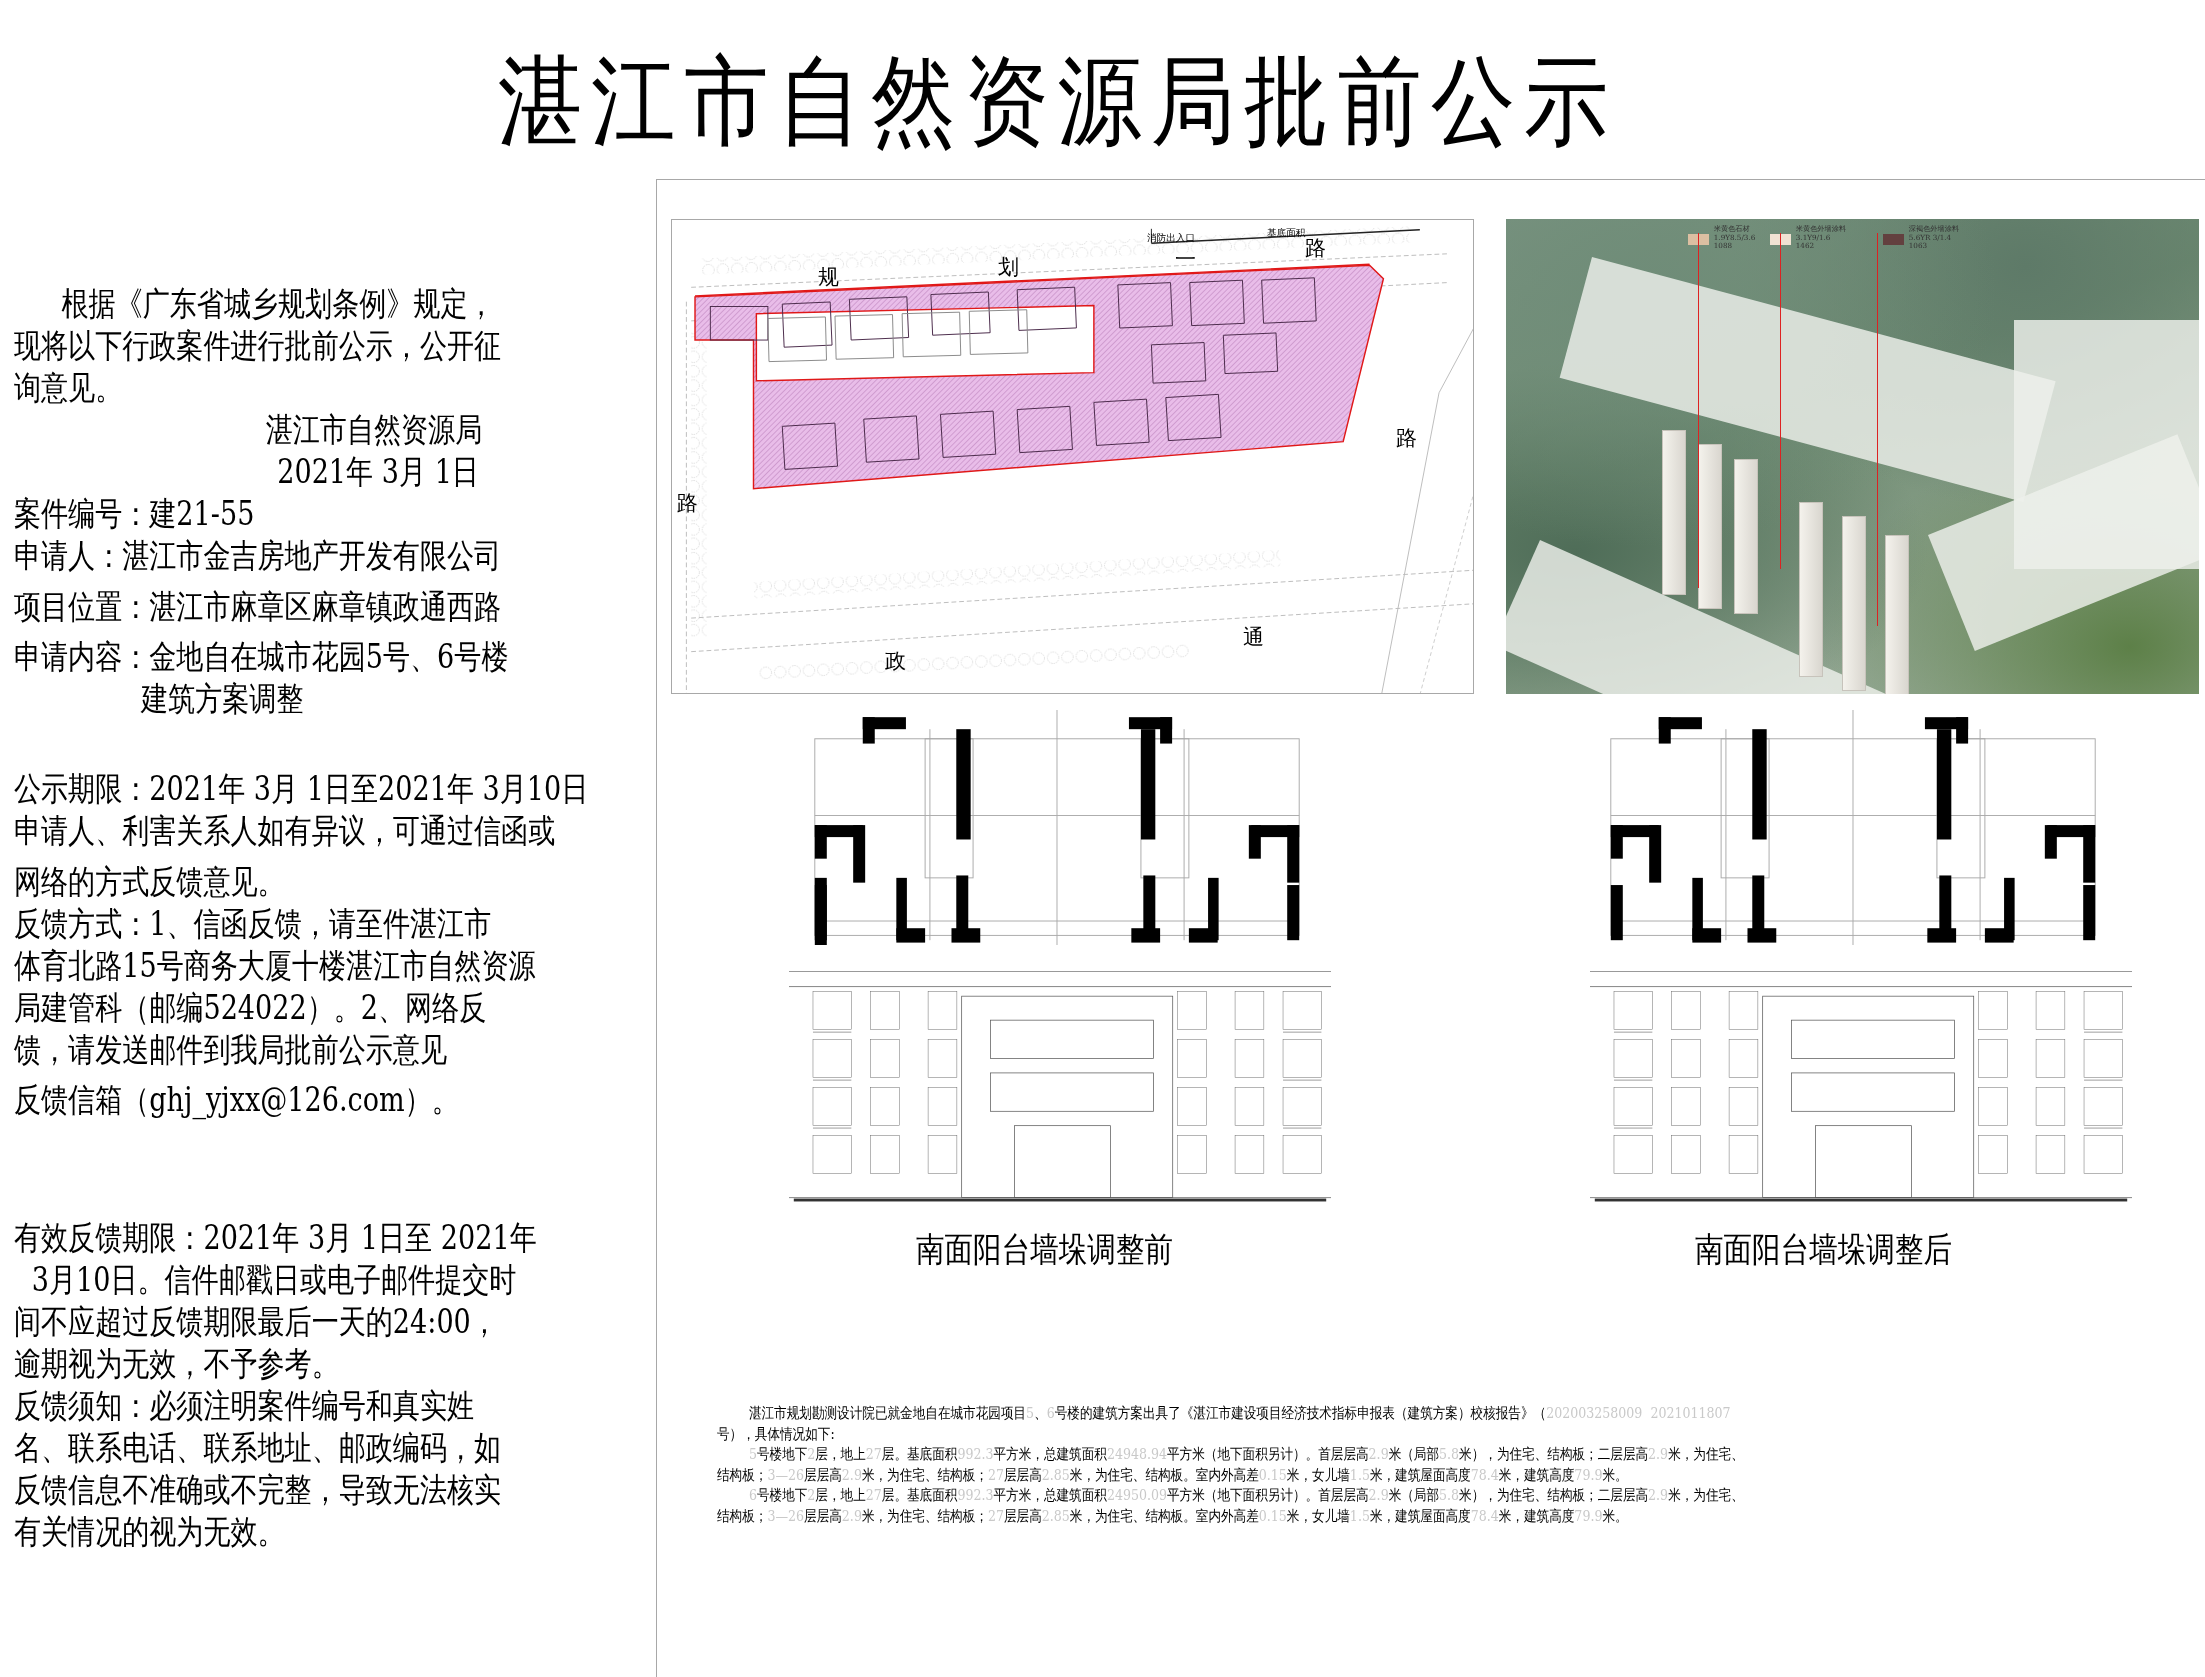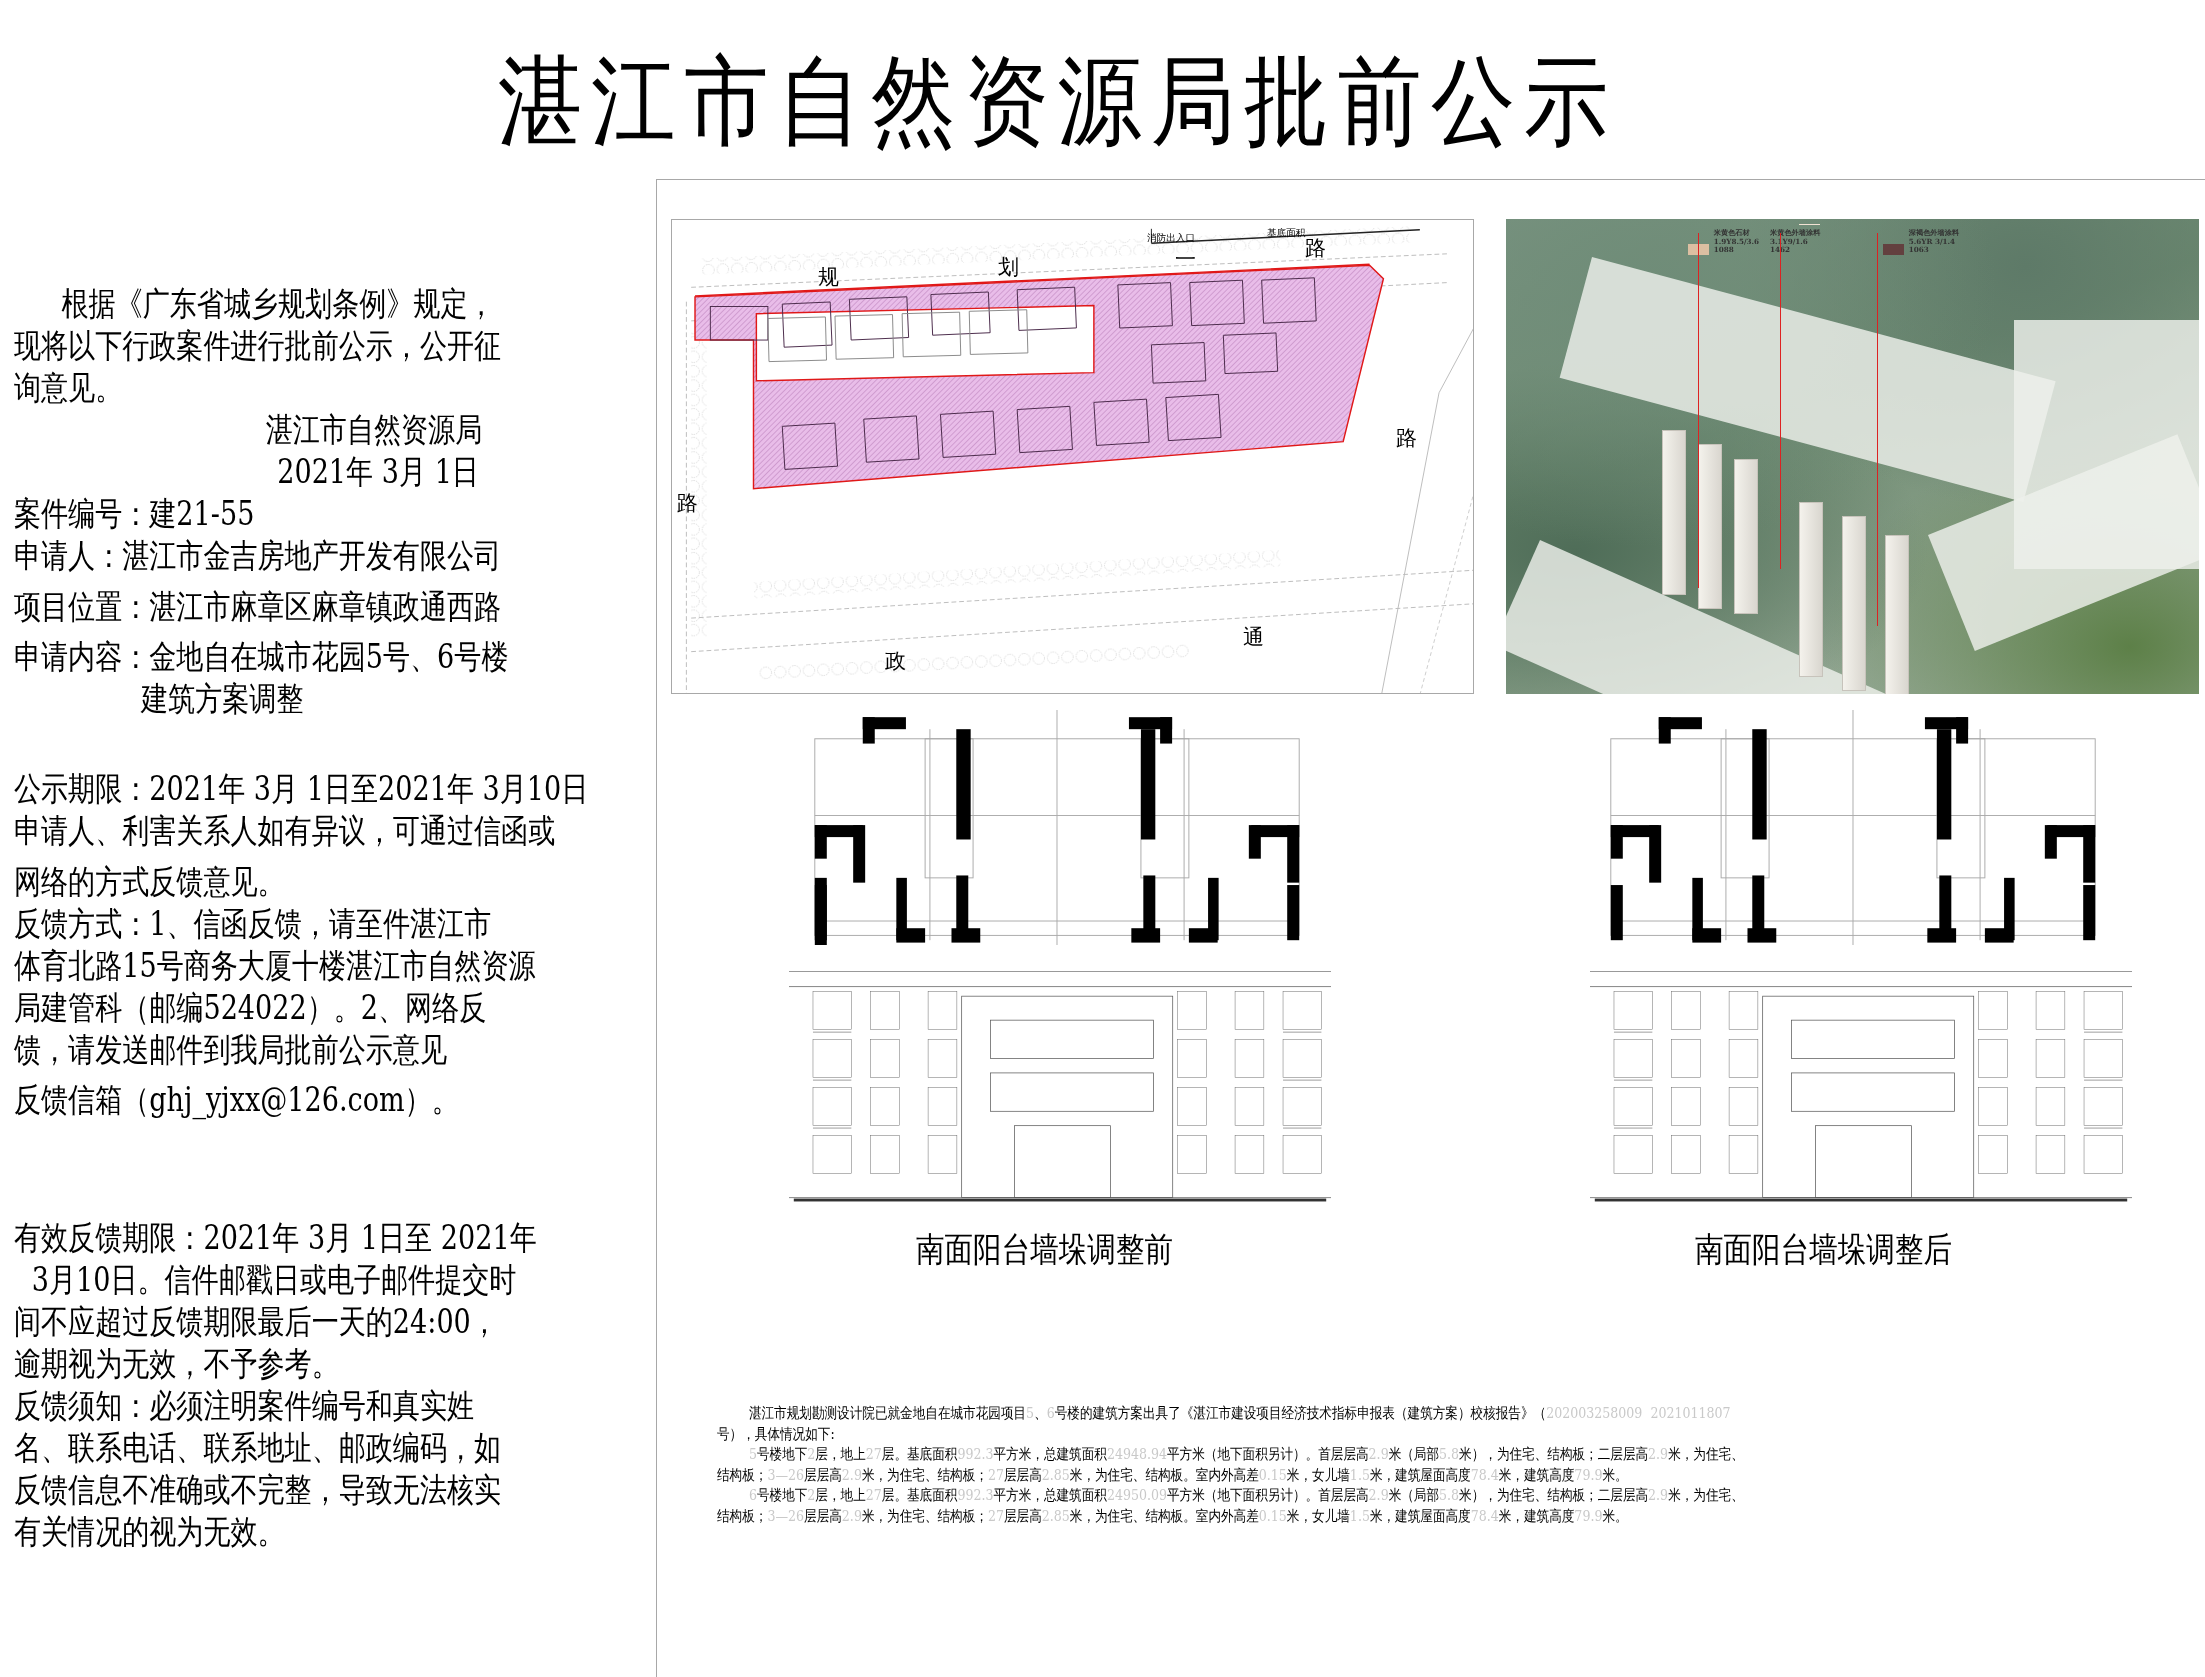--- a/index.html
+++ b/index.html
@@ -34,21 +34,21 @@
   
   .aerial { left:1506px; top:219px; width:693px; height:475px; overflow:hidden;
             background:
               radial-gradient(ellipse at 20% 15%, #6f8c78 0%, transparent 45%),
               radial-gradient(ellipse at 75% 10%, #5e7a68 0%, transparent 40%),
               radial-gradient(ellipse at 10% 70%, #4f6d58 0%, transparent 40%),
               radial-gradient(ellipse at 90% 90%, #5d8048 0%, transparent 35%),
               linear-gradient(160deg, #7c9583 0%, #6d8a70 40%, #8aa08a 70%, #a6b6a8 100%); }
   .aerial .mask { position:absolute; background:rgba(238,240,236,0.82); }
   .aerial .tower { position:absolute; width:22px; background:linear-gradient(90deg,#f4f2ec,#d9d6cf); border:0.5px solid #c7c3bb; }
-  .legend { position:absolute; top:1.9px; height:34px; display:flex; align-items:flex-end; gap:4.8px;font-weight:bold; }
+  .legend { position:absolute; top:1.9px; height:34px; display:flex; align-items:center; gap:4.8px; }
   .legend .sw { width:21px; height:10.5px; margin-top:2.9px; }
   .legend .txt { font-size:7.2px; line-height:8.6px; color:#333; white-space:pre; }
 
   
   .drawing { overflow:hidden; background:#fff; }
   .elev { border-top:1px solid #999; }
   .caption { font-size:34px; line-height:38px; transform:scaleX(0.84); transform-origin:0 50%; white-space:nowrap; }
 
   
   .smallprint { left:717px; top:1403px; width:1376px; font-size:15px; line-height:20.6px; }
@@ -188,21 +188,21 @@
   <div class="tower" style="left:156px;top:211px;height:163px;"></div>
   <div class="tower" style="left:192px;top:225px;height:163px;"></div>
   <div class="tower" style="left:228px;top:240px;height:153px;"></div>
   <div class="tower" style="left:293px;top:283px;height:173px;"></div>
   <div class="tower" style="left:336px;top:297px;height:173px;"></div>
   <div class="tower" style="left:379px;top:316px;height:158px;"></div>
   <div class="legend" style="left:182px;">
     <div class="sw" style="background:#dcbfa2"></div>
     <div class="txt"><div>米黄色石材</div><div>1.9Y8.5/3.6</div><div>1088</div></div>
   </div>
-  <div class="legend" style="left:264px;flex-direction:column;">
+  <div class="legend" style="left:264px;">
     <div class="sw" style="background:#f1e2d3"></div>
     <div class="txt"><div>米黄色外墙涂料</div><div>3.1Y9/1.6</div><div>1462</div></div>
   </div>
   <div class="legend" style="left:377px;">
     <div class="sw" style="background:#63403f"></div>
     <div class="txt"><div>深褐色外墙涂料</div><div>5.6YR 3/1.4</div><div>1063</div></div>
   </div>
   <div style="position:absolute;left:192px;top:14.4px;width:0.5px;height:355px;background:#d22;"></div>
   <div style="position:absolute;left:274px;top:14.4px;width:0.5px;height:336px;background:#d22;"></div>
   <div style="position:absolute;left:371px;top:14.4px;width:0.5px;height:393px;background:#d22;"></div>

